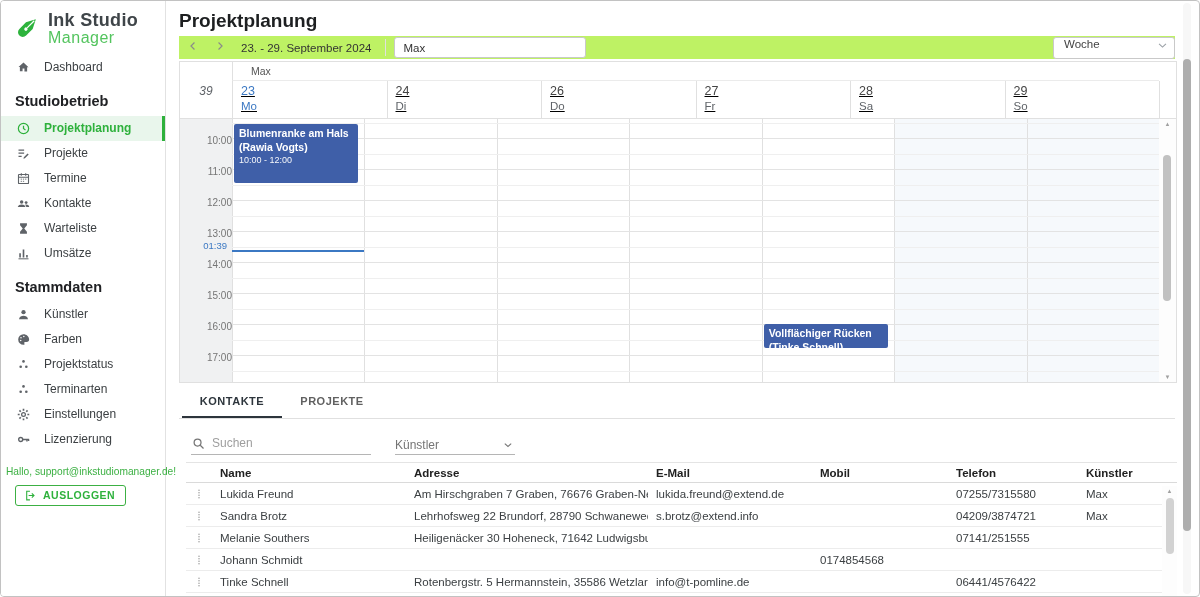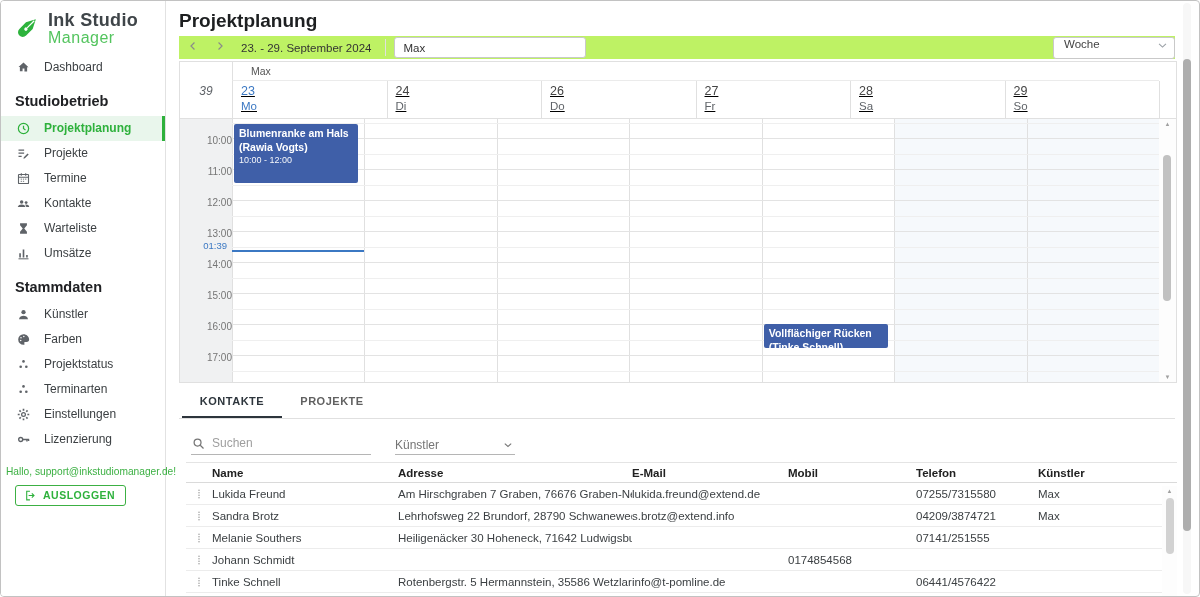--- a/index.html
+++ b/index.html
@@ -75,21 +75,21 @@
   .tab { width:100px; display:flex; align-items:center; justify-content:center; font-size:11px; font-weight:bold; letter-spacing:.5px; color:#616161; cursor:pointer; border-bottom:2px solid transparent; }
   .tab.active { color:#2d353c; border-bottom-color:#2d353c; }
   .filters { display:flex; align-items:flex-end; gap:24px; margin:10px 0 0 12px; height:26px; }
   .search-box { display:flex; align-items:flex-start; gap:6px; width:180px; border-bottom:1px solid #b5b5b5; padding-bottom:3px; }
   .search-box .nav-ic { width:15px; height:15px; color:#757575; flex:none; }
   .search-box input { border:none; outline:none; flex:1; font-size:12px; color:#333; font-family:inherit; background:transparent; }
   .search-box input::placeholder { color:#9e9e9e; }
   .artist-select { display:flex; align-items:center; justify-content:space-between; width:120px; border-bottom:1px solid #b5b5b5; padding-bottom:2px; font-size:12px; color:#757575; cursor:pointer; }
   .artist-select .nav-ic { width:14px; height:14px; color:#757575; }
   .tbl-wrap { position:relative; margin:7px 0 0 7px; width:991px; }
-  .thead, .tr { display:grid; grid-template-columns:26px 186px 234px 156px 128px 122px 1fr; align-items:center; }
+  .thead, .tr { display:grid; grid-template-columns:26px 186px 234px 156px 128px 122px 1fr; align-items:center;gap:8px; }
   .thead { height:21px; border-top:1px solid #e4e4e4; border-bottom:1px solid #dadada; }
   .th { font-size:11.5px; font-weight:bold; color:#212121; white-space:nowrap; overflow:hidden; }
   .tr { height:22px; border-bottom:1px solid #ececec; cursor:pointer; }
   .td { font-size:11.5px; color:#3c4043; white-space:nowrap; overflow:hidden; padding-right:8px; }
   .drag { width:14px; height:16px; color:#9e9e9e; justify-self:center; display:flex; cursor:grab; }
   .drag svg { width:100%; height:100%; }
   .tbl-sb { position:absolute; right:0; top:24px; height:150px; width:15px; background:#fdfdfd; }
 
   
   .page-sb { position:absolute; right:8px; top:2px; bottom:2px; width:8px; background:#f7f7f7; border-radius:4px; }

